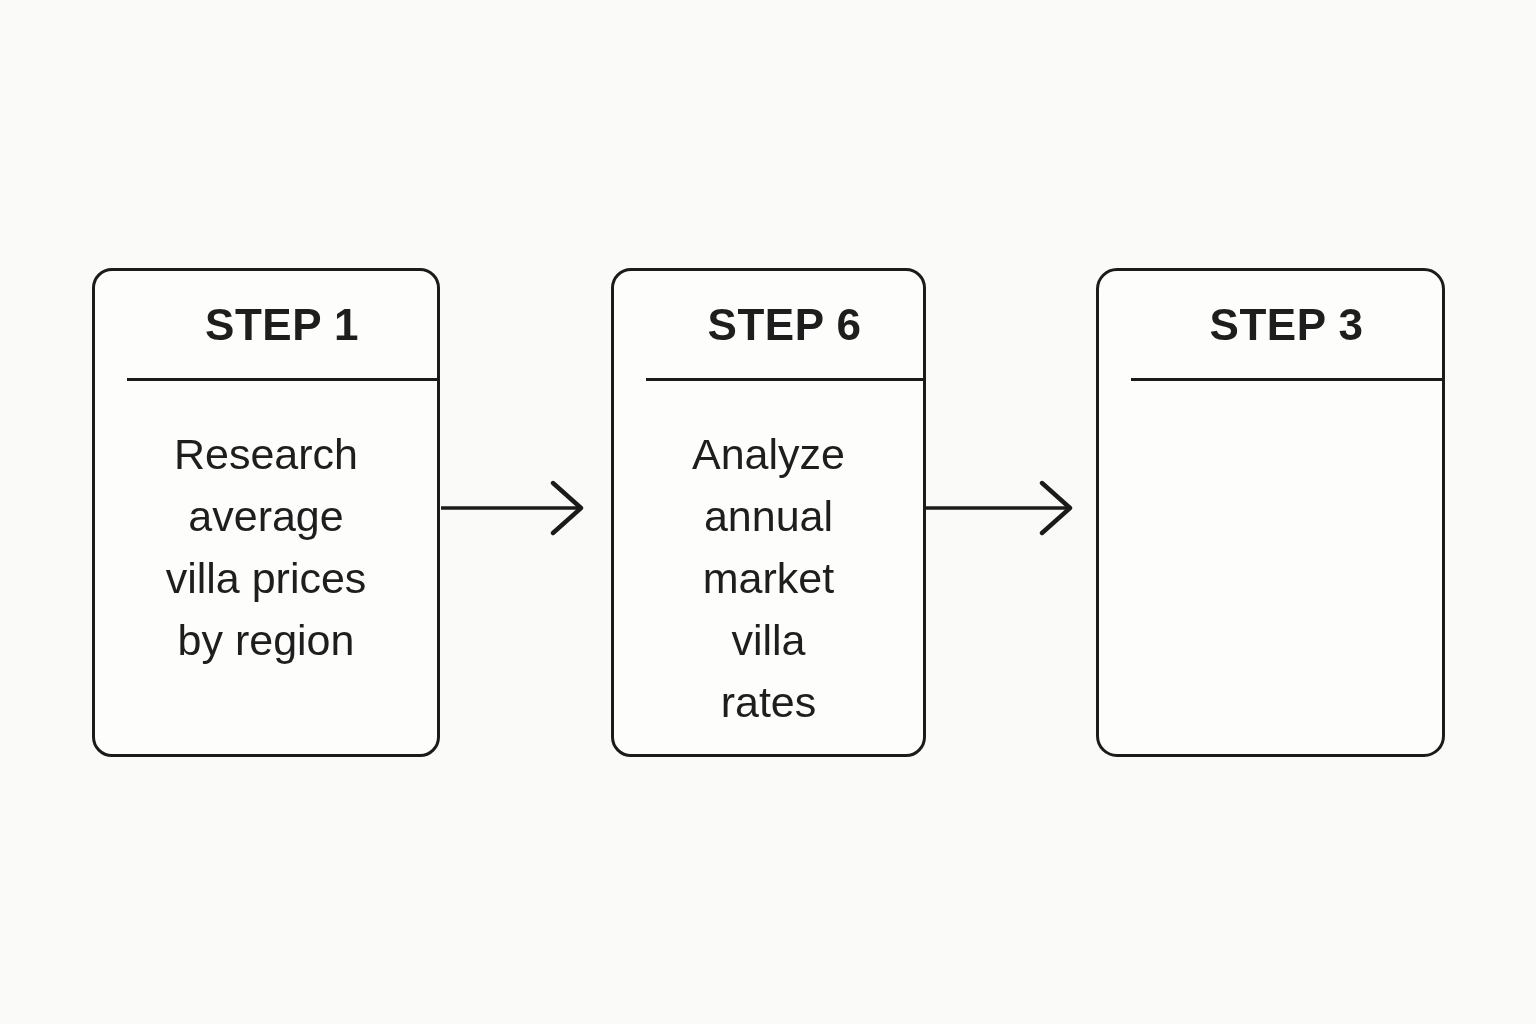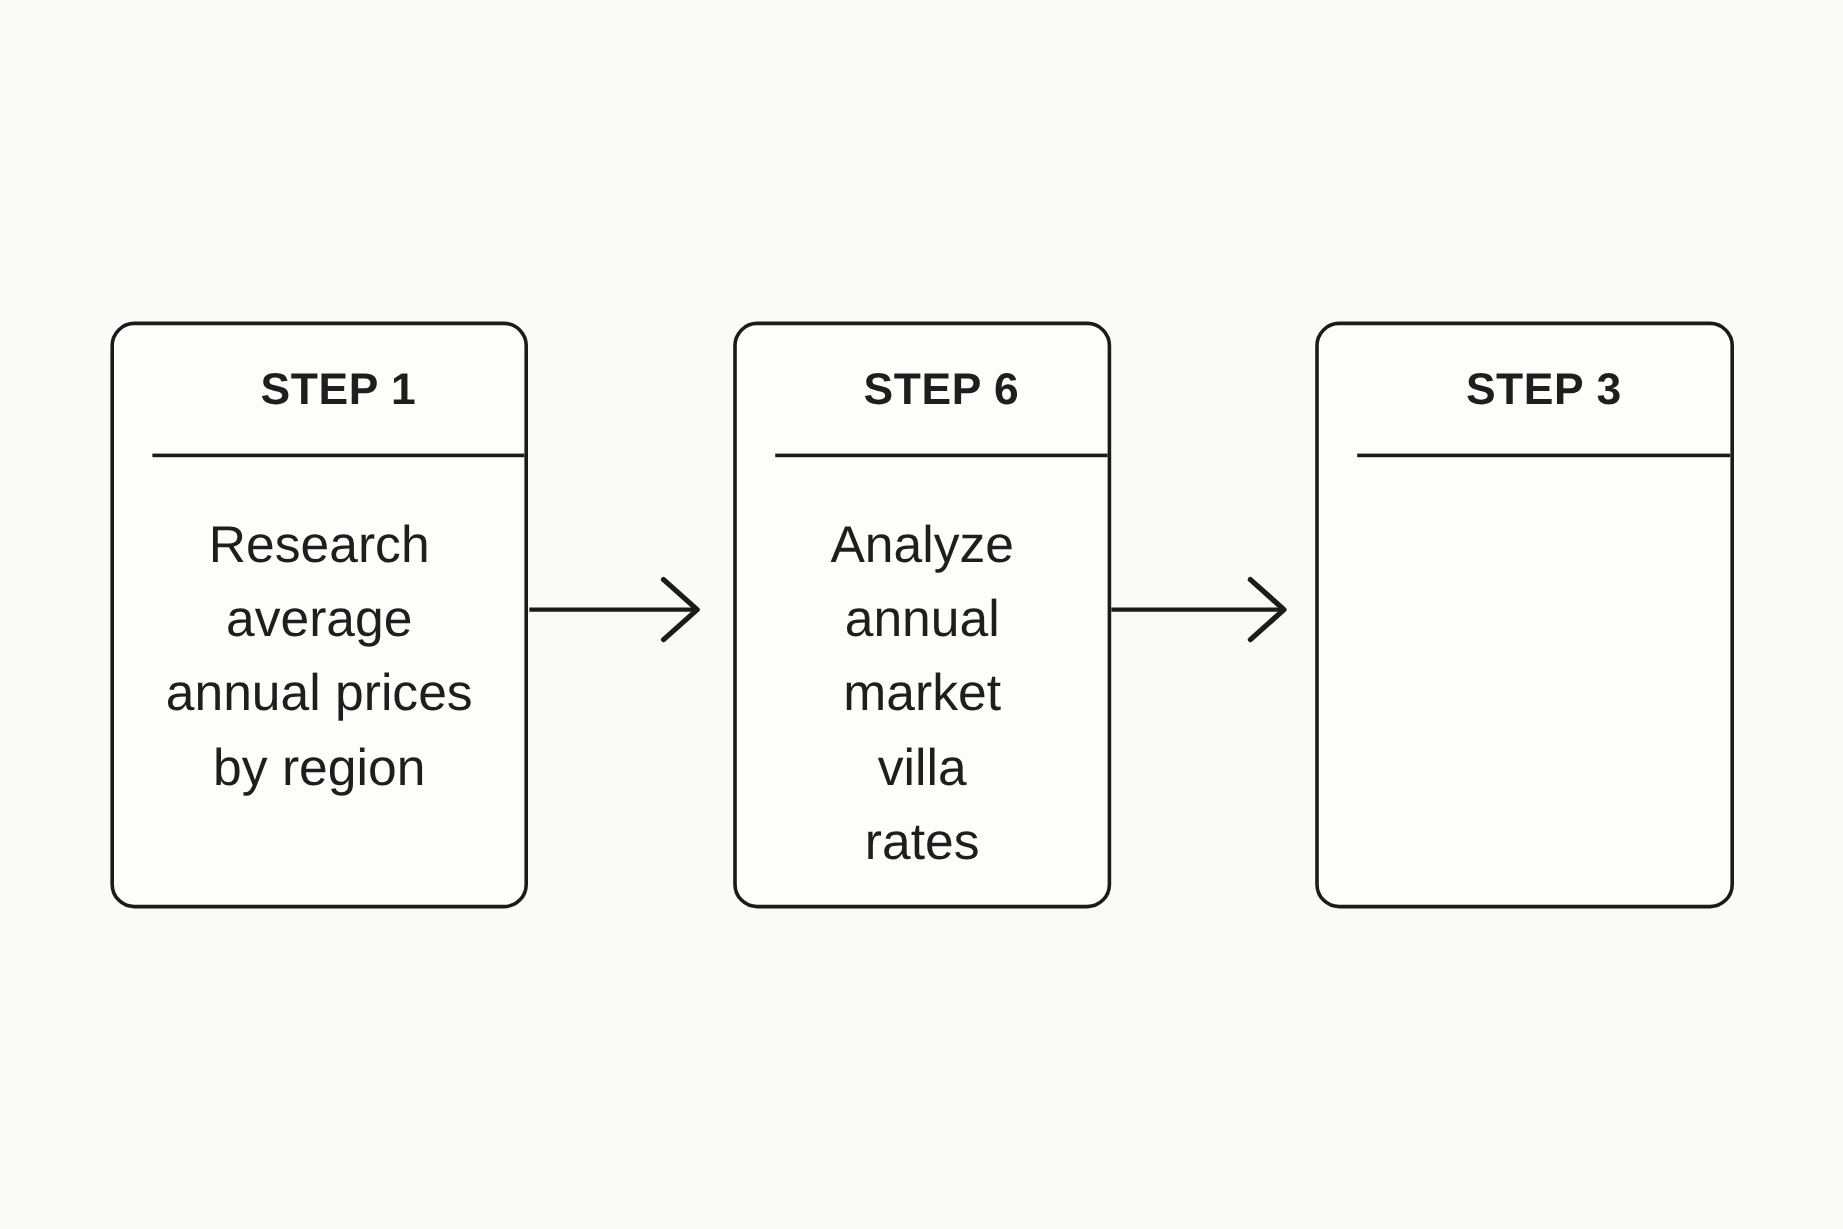--- a/index.html
+++ b/index.html
@@ -25,29 +25,29 @@
     top: 268px;
     height: 489px;
     background: var(--box-fill);
     border: 3px solid var(--ink);
     border-radius: 20px;
     display: flex;
     flex-direction: column;
   }
   .step-box.pos-1 { left: 92px;  width: 348px; }
   .step-box.pos-2 { left: 611px; width: 315px; }
-  .step-box.pos-3 { left: 1096px; width: 349px; }
+  .step-box.pos-3 { left: 1096px; width: 349px; border-radius: 21px; }
   .step-header {
     height: 110px;
     flex: 0 0 110px;
     border-bottom: 3px solid var(--ink);
     display: flex;
     align-items: center;
     justify-content: center;
-    font-size: 37px;
+    font-size: 44px;
     font-weight: 700;
     letter-spacing: 0.5px;
     color: var(--text);
     margin-left: 32px;
   }
   .step-body {
     flex: 1;
     padding-top: 42px;
     text-align: center;
     font-size: 43px;
@@ -74,21 +74,21 @@
 </style>
 </head>
 <body>
 
 <div class="canvas">
 
   <div class="step-box pos-1">
     <div class="step-header">STEP 1</div>
     <div class="step-body">Research
 average
-annual prices
+villa prices
 by region</div>
   </div>
 
   <div class="flow-arrow a1">
     <svg viewBox="0 0 148 56" xmlns="http://www.w3.org/2000/svg" aria-hidden="true">
       <line x1="0" y1="28" x2="137" y2="28"></line>
       <polyline points="112,3 140,28 112,53"></polyline>
     </svg>
   </div>
 

